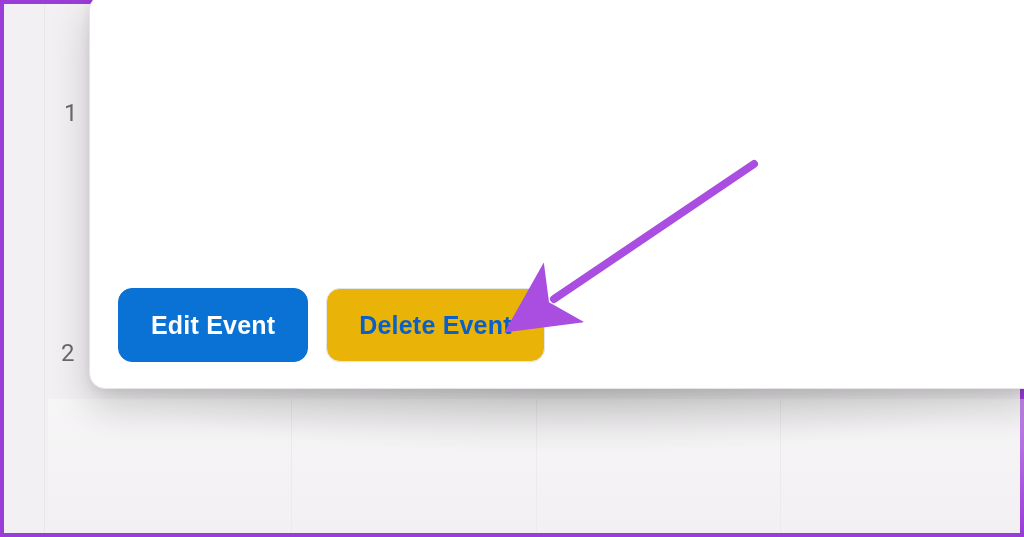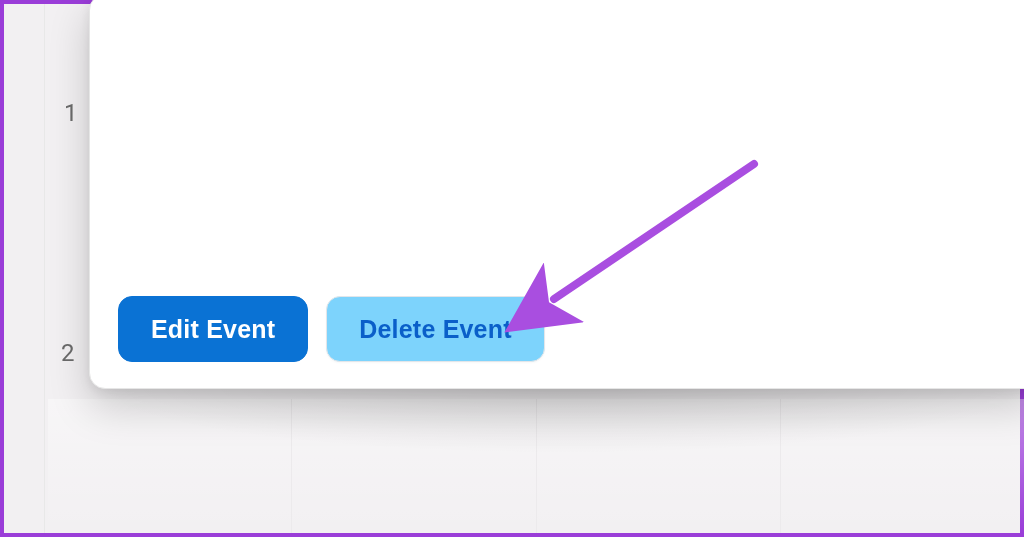--- a/index.html
+++ b/index.html
@@ -65,40 +65,40 @@
     .modal-footer {
       position: absolute;
       left: 28px;
       bottom: 26px;
       display: flex;
       gap: 18px;
       align-items: center;
     }
 
     .btn {
-      height: 66px;
+      height: 74px;
       padding: 0 32px;
       border-radius: 14px;
       font-size: 25px;
       font-weight: 700;
       display: inline-flex;
       align-items: center;
       justify-content: center;
       cursor: pointer;
       border: 1px solid transparent;
       white-space: nowrap;
       letter-spacing: 0.2px;
     }
     .btn-primary {
       background: #0a72d4;
       color: #ffffff;
       border-color: #0a72d4;
     }
     .btn-secondary {
-      background: #7dd3fc;
+      background: #eab308;
       color: #0a5fc9;
       border: 1px solid #e2e6ea;
       box-shadow: 0 1px 2px rgba(0,0,0,0.03);
     }
 
     
     .arrow-wrap {
       position: absolute;
       left: 540px;
       top: 160px;

